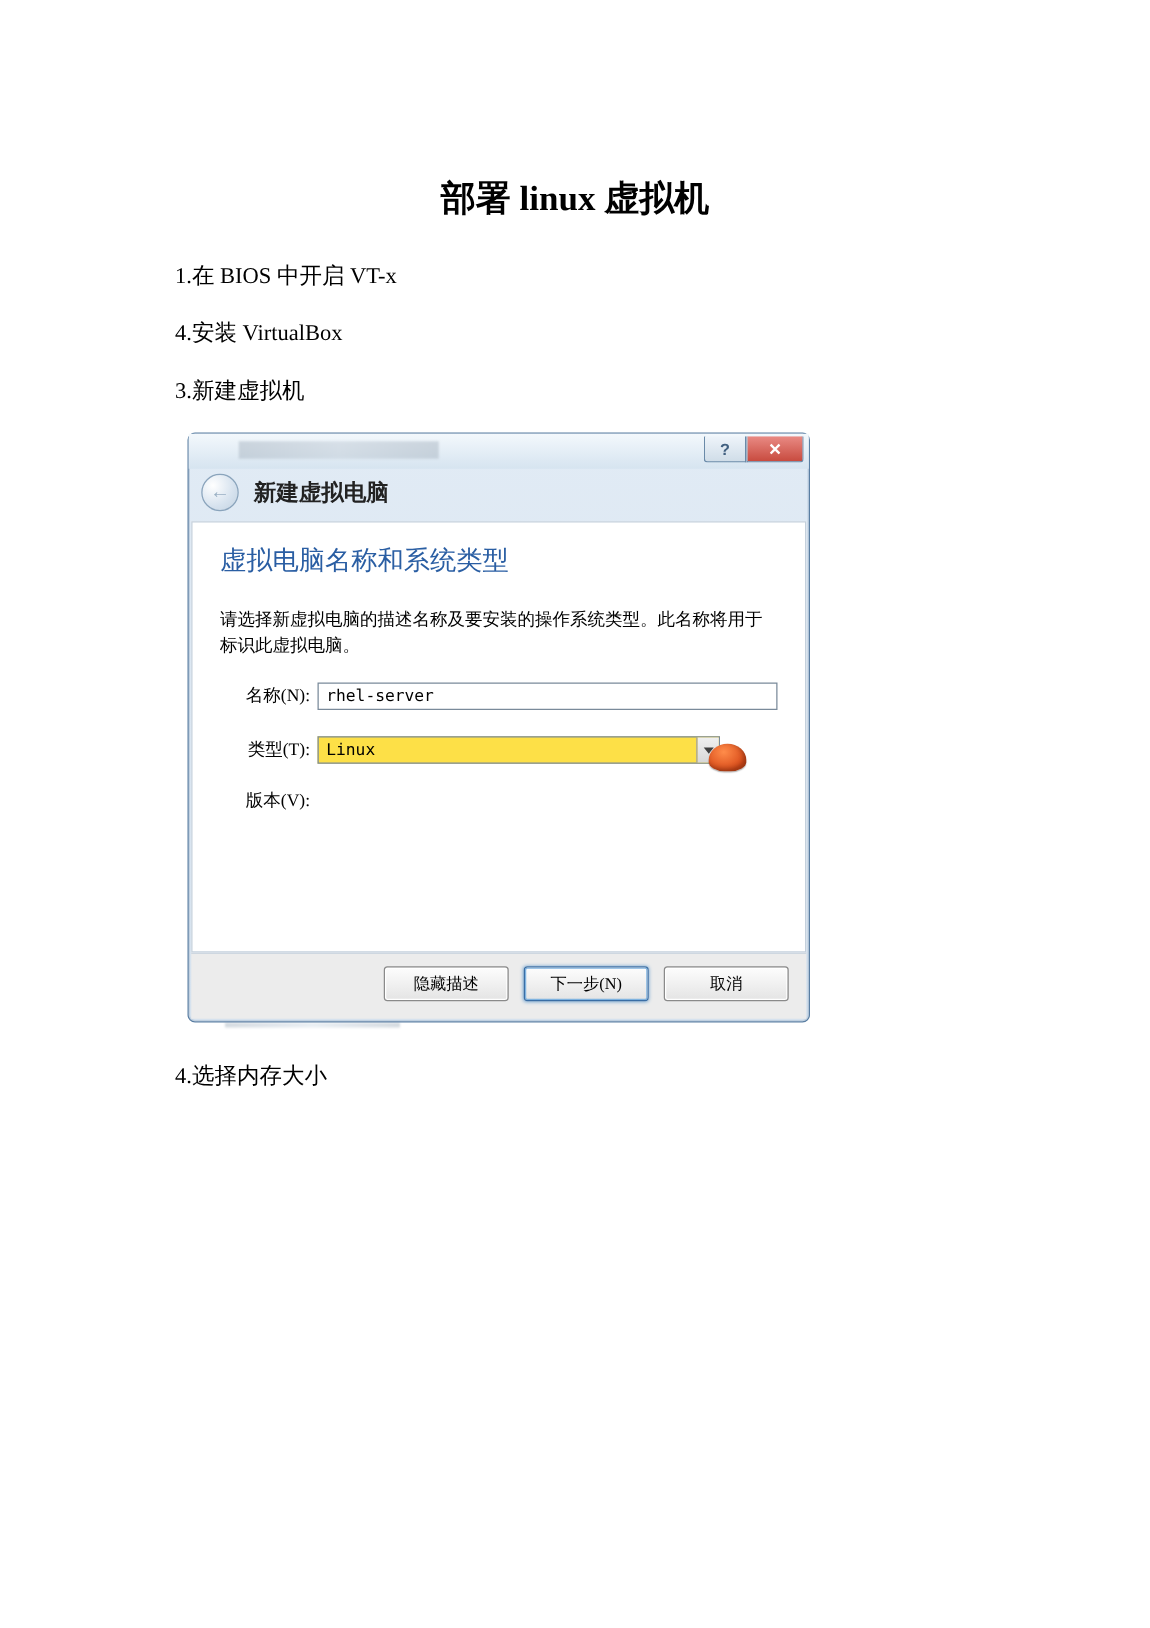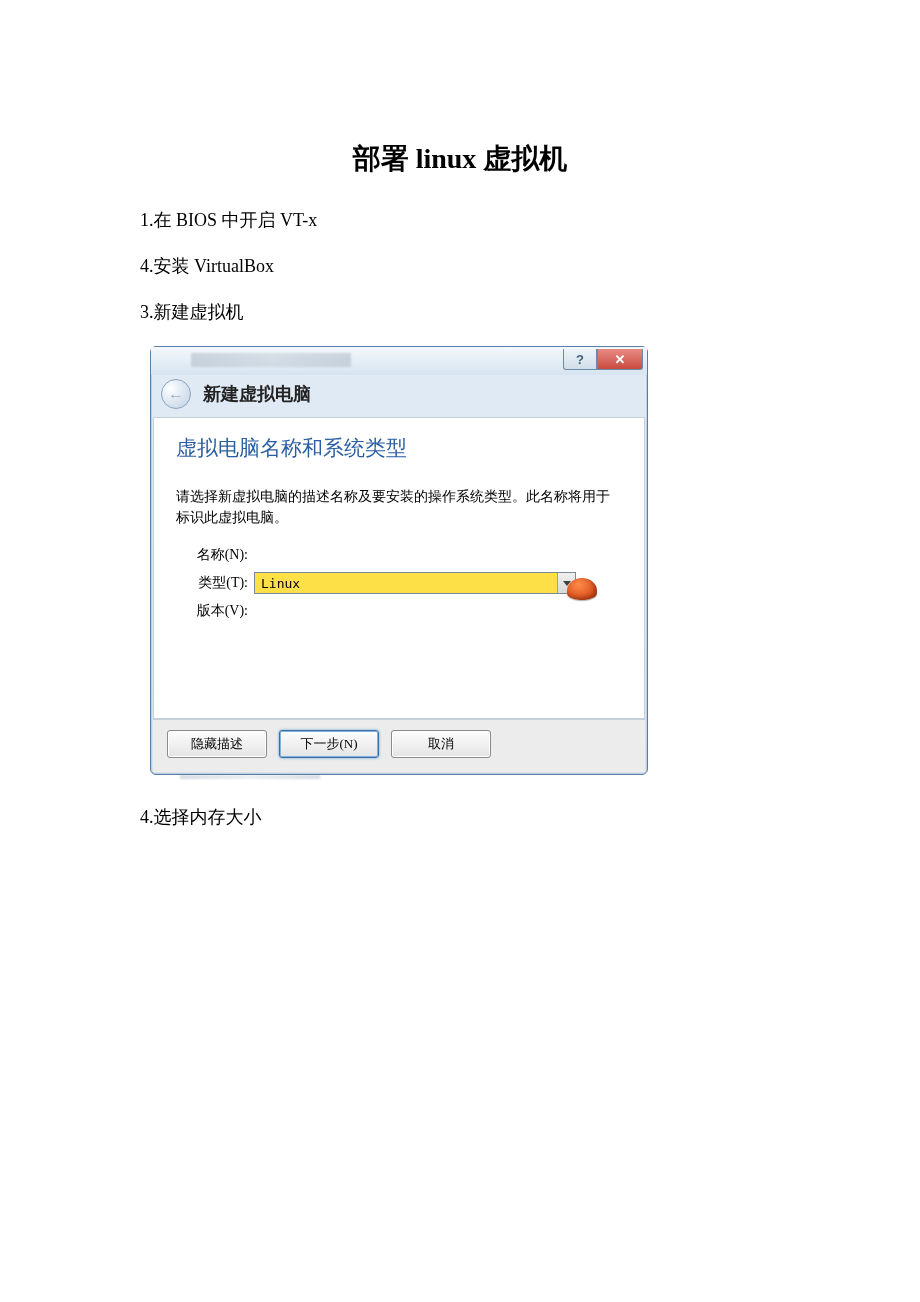--- a/index.html
+++ b/index.html
@@ -131,21 +131,21 @@
   }
   .desc {
     font-family: "SimSun", serif;
     font-size: 14px;
     line-height: 1.5;
     margin: 0 0 18px 0;
   }
   .form-row {
     display:flex;
     align-items:center;
-    margin-bottom: 8px;
+    margin-bottom: 21px;
   }
   .form-label {
     width: 72px;
     text-align: right;
     font-family: "SimSun", serif;
     font-size: 14px;
     padding-right: 6px;
   }
   .text-input, .select-input {
     flex: 1;
@@ -197,20 +197,21 @@
   }
   .row-type .select-wrap { margin-right: 46px; }
   .row-type .os-icon { position:absolute; right: 22px; top: 0; }
   .row-type { position: relative; }
   .dialog-footer {
     background: #ececec;
     border-top:1px solid #c4d0dc;
     margin: 0 2px 2px 2px;
     padding: 10px 14px 14px 14px;
     display:flex;
+    justify-content:flex-end;
     gap: 12px;
   }
   .dlg-btn {
     min-width: 78px;
     height: 26px;
     font-family: "SimSun", serif;
     font-size: 13px;
     border: 1px solid #8a8a8a;
     background: linear-gradient(#fdfdfd,#e4e4e4);
     border-radius: 3px;
@@ -259,20 +260,21 @@
         <div class="back-circle">←</div>
         <div class="wizard-title">新建虚拟电脑</div>
       </div>
 
       <div class="dialog-body">
         <div class="section-heading">虚拟电脑名称和系统类型</div>
         <p class="desc">请选择新虚拟电脑的描述名称及要安装的操作系统类型。此名称将用于标识此虚拟电脑。</p>
 
         <div class="form-row">
           <div class="form-label">名称(N):</div>
+          <input class="text-input" value="rhel-server" style="">
         </div>
 
         <div class="form-row row-type">
           <div class="form-label">类型(T):</div>
           <div class="select-wrap">
             <input class="select-input" readonly="" value="Linux" style="">
             <div class="select-arrow"></div>
           </div>
           <div class="os-icon">
               <div class="hat"></div>

